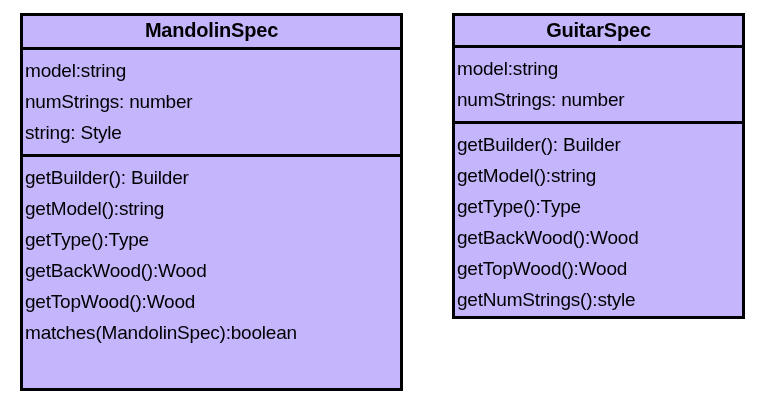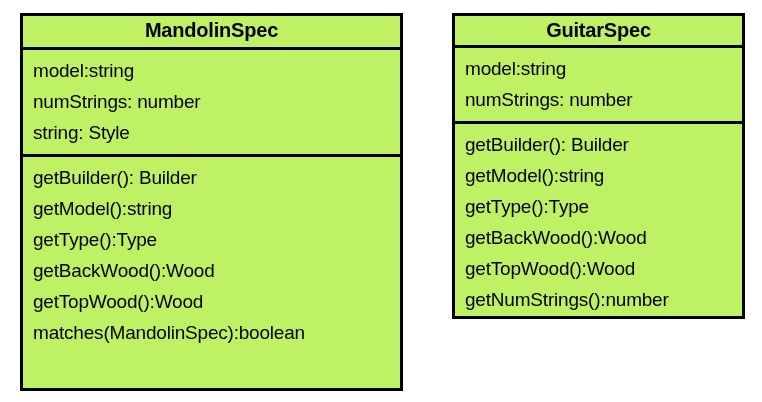--- a/index.html
+++ b/index.html
@@ -12,21 +12,21 @@
     height: 402px;
     position: relative;
     overflow: hidden;
     font-family: "Liberation Sans", sans-serif;
     -webkit-font-smoothing: antialiased;
   }
 
   .uml-class {
     position: absolute;
     box-sizing: border-box;
-    background: #bef264;
+    background: #c4b5fd;
     border: 3px solid #000000;
     display: flex;
     flex-direction: column;
   }
 
   .uml-class.mandolin {
     left: 20px;
     top: 13px;
     width: 383px;
     height: 378px;
@@ -57,21 +57,21 @@
   }
 
   .compartment {
     padding: 5px 0 6px 0;
   }
 
   .member-row {
     font-size: 19px;
     color: #000000;
     line-height: 31px;
-    padding-left: 10px;
+    padding-left: 2px;
     white-space: nowrap;
     letter-spacing: -0.2px;
   }
 </style>
 </head>
 <body>
 
 <div class="uml-class mandolin">
   <div class="class-title">MandolinSpec</div>
   <div class="divider"></div>
@@ -98,15 +98,15 @@
     <div class="member-row">model:string</div>
     <div class="member-row">numStrings: number</div>
   </div>
   <div class="divider"></div>
   <div class="compartment">
     <div class="member-row">getBuilder(): Builder</div>
     <div class="member-row">getModel():string</div>
     <div class="member-row">getType():Type</div>
     <div class="member-row">getBackWood():Wood</div>
     <div class="member-row">getTopWood():Wood</div>
-    <div class="member-row">getNumStrings():number</div>
+    <div class="member-row">getNumStrings():style</div>
   </div>
 </div>
 
 </body></html>

